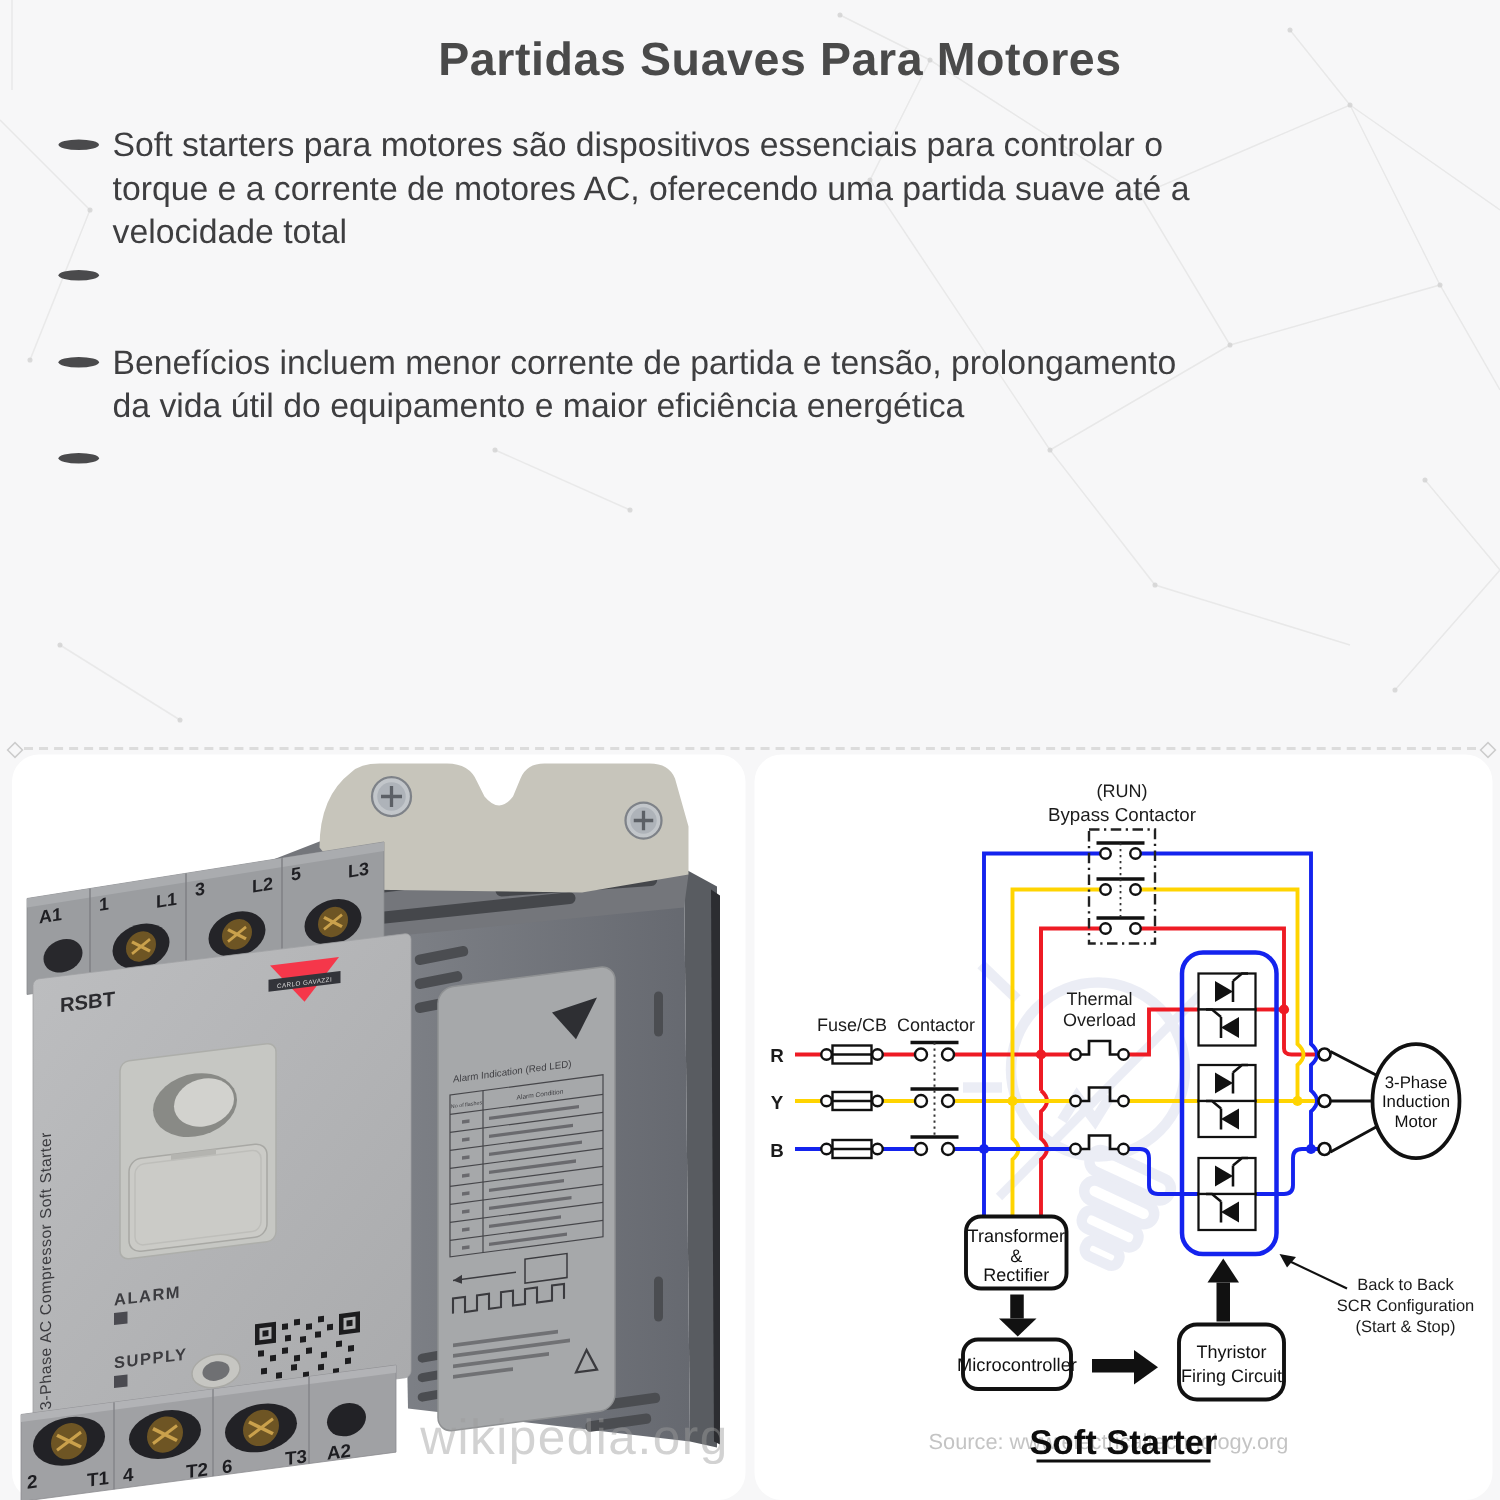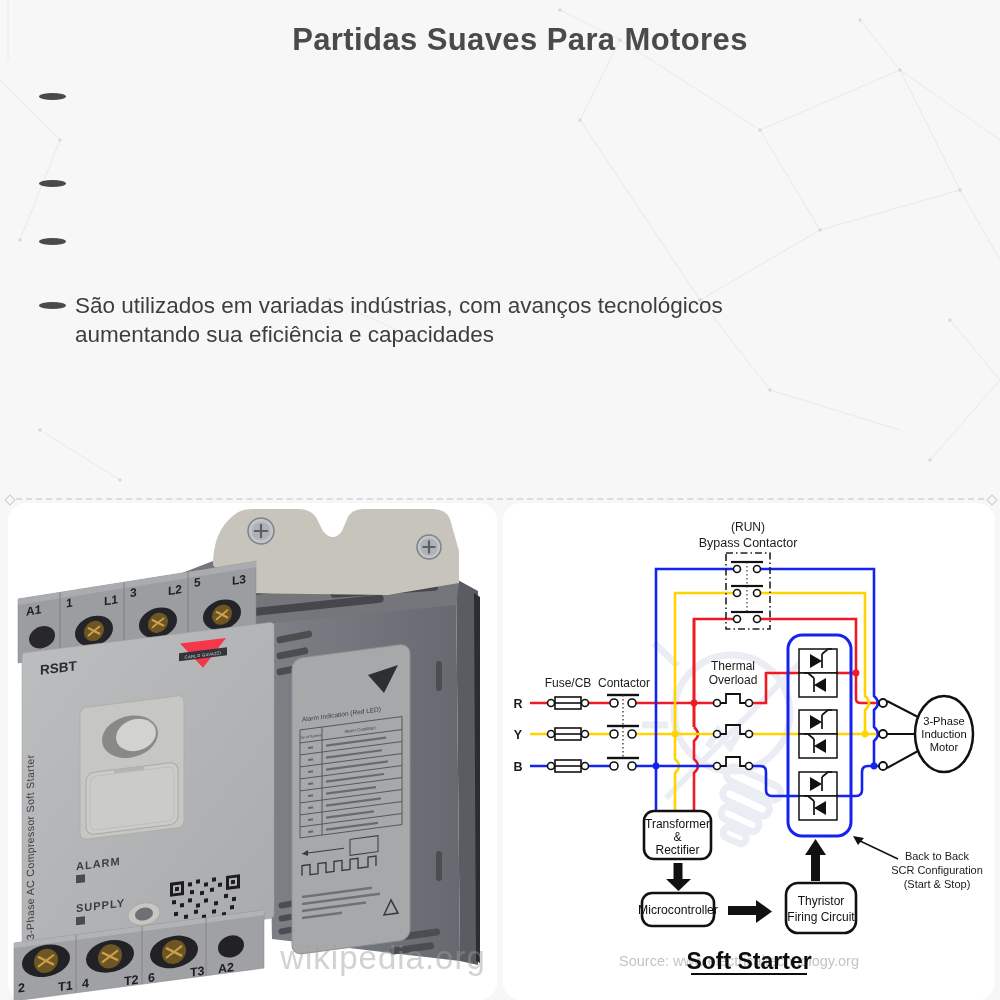--- a/index.html
+++ b/index.html
@@ -59,28 +59,31 @@
       <circle cx="930" cy="460" r="1.7"></circle>
         <circle cx="860" cy="20" r="1.7"></circle>
       <circle cx="330" cy="300" r="1.7"></circle>
         <circle cx="420" cy="340" r="1.7"></circle>
     </g>
   </svg>
 
   <div class="toptext" id="main-title">Partidas Suaves Para Motores</div>
 
   <div class="bullet-dot toptext" style="top:93px"></div>
+  <div class="bullet toptext" style="top:82px">Soft starters para motores são dispositivos essenciais para controlar o
+torque e a corrente de motores AC, oferecendo uma partida suave até a
+velocidade total</div>
 
   <div class="bullet-dot toptext" style="top:180px"></div>
 
   <div class="bullet-dot toptext" style="top:238px"></div>
+  <div class="bullet toptext" style="top:227px">Benefícios incluem menor corrente de partida e tensão, prolongamento
+da vida útil do equipamento e maior eficiência energética</div>
 
   <div class="bullet-dot toptext" style="top:302px"></div>
-  <div class="bullet toptext" style="top:291px">São utilizados em variadas indústrias, com avanços tecnológicos
-aumentando sua eficiência e capacidades</div>
 
   <div id="separator"></div>
   <div class="diamond" style="left:6px"></div>
   <div class="diamond" style="left:988px"></div>
 
   <div class="card" id="card-photo">
     <svg width="489" height="497" viewBox="0 0 489 497">
       <defs>
         <linearGradient id="sideGrad" x1="0" y1="0" x2="1" y2="0">
           <stop offset="0" stop-color="#7d8086"></stop>

